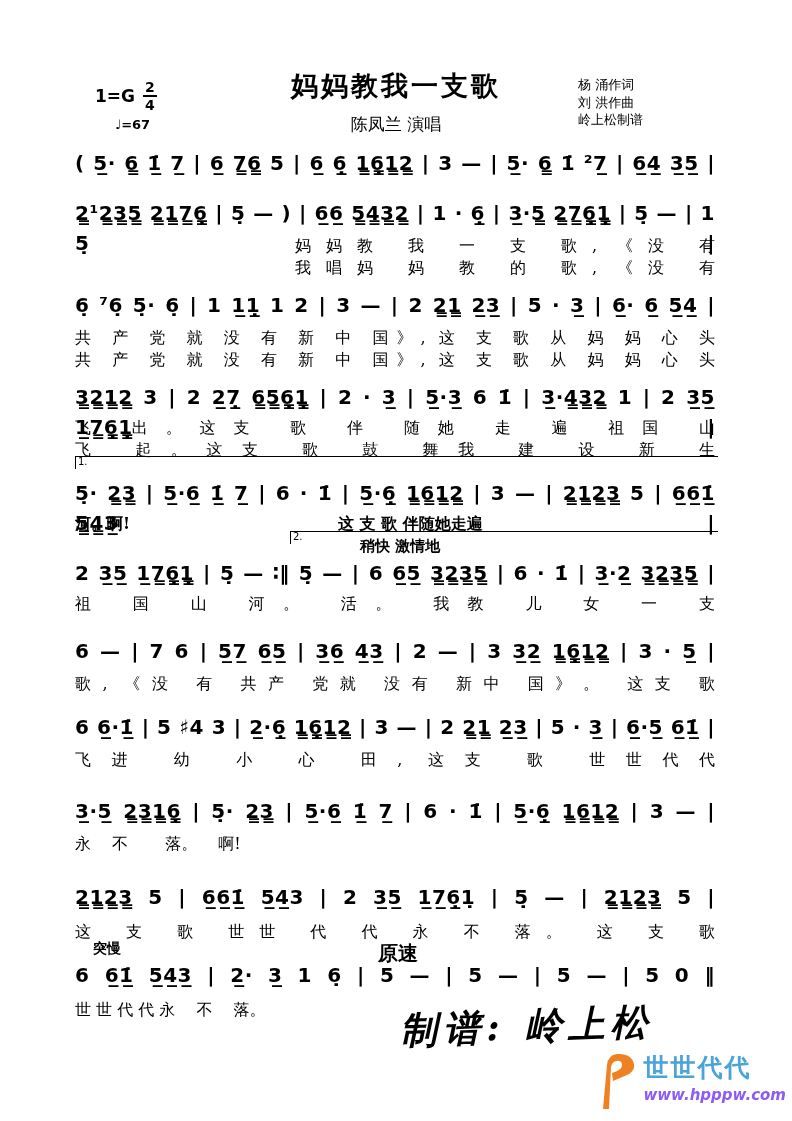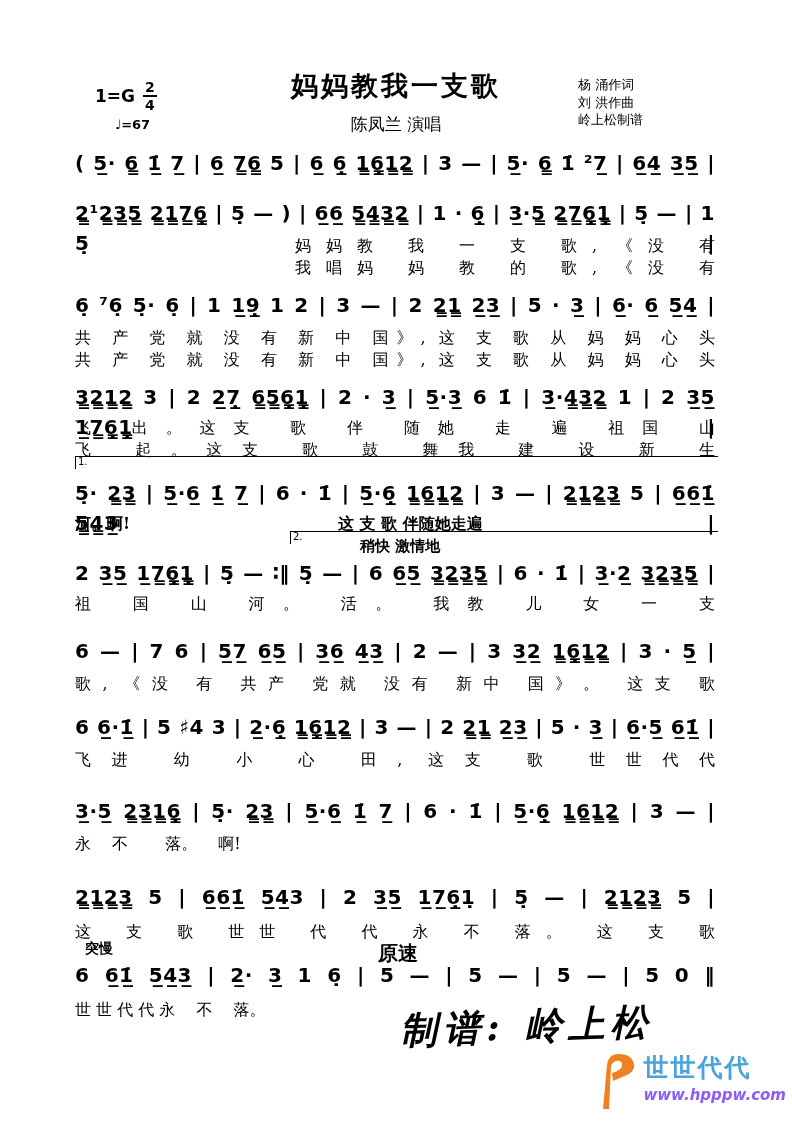--- a/index.html
+++ b/index.html
@@ -61,21 +61,21 @@
   <div>刘  洪作曲</div>
   <div>岭上松制谱</div>
 </div>
 
 <div class="abs notes" style="top:148px;">( 5̲· 6̳ 1̲̇ 7̲ | 6̲ 7̳6̳ 5 | 6̲ 6̲̣ 1̳6̳̣1̳2̳ | 3 — | 5̲· 6̳ 1̇ ²7̲ | 6̲4̲ 3̲5̲ |</div>
 
 <div class="abs notes" style="top:198px;">2̳¹2̳3̳5̳ 2̳1̳7̳6̳̣ | 5̣ — ) | 6̲6̲ 5̳4̳3̳2̳ | 1 · 6̲̣ | 3̲·5̳ 2̳7̳6̳̣1̳̣ | 5̣ — | 1 5̣ |</div>
 <div class="abs lyr ind just" style="top:234px;">妈妈教 我 一 支 歌, 《没 有</div>
 <div class="abs lyr ind just" style="top:256px;">我唱妈 妈 教 的 歌, 《没 有</div>
 
-<div class="abs notes" style="top:290px;">6̣ ⁷6̣ 5̣· 6̣ | 1 1̲9̲̣ 1 2 | 3 — | 2 2̳1̳ 2̲3̲ | 5 · 3̲ | 6̲· 6̲ 5̲4̲ |</div>
+<div class="abs notes" style="top:290px;">6̣ ⁷6̣ 5̣· 6̣ | 1 1̲1̲̣ 1 2 | 3 — | 2 2̳1̳ 2̲3̲ | 5 · 3̲ | 6̲· 6̲ 5̲4̲ |</div>
 <div class="abs lyr just" style="top:326px;">共 产 党 就 没 有 新 中 国》, 这 支 歌 从 妈 妈 心 头</div>
 <div class="abs lyr just" style="top:348px;">共 产 党 就 没 有 新 中 国》, 这 支 歌 从 妈 妈 心 头</div>
 
 <div class="abs notes" style="top:382px;">3̳2̳1̳2̳ 3 | 2 2̲7̲̣ 6̳5̳6̳̣1̳̣ | 2 · 3̲ | 5̲·3̲ 6 1̇ | 3̲·4̳3̳2̳ 1 | 2 3̲5̲ 1̲7̳6̳̣1̳̣ |</div>
 <div class="abs lyr just" style="top:416px;">飞 出。这支 歌 伴 随她 走 遍 祖国 山</div>
 <div class="abs lyr just" style="top:438px;">飞 起。这支 歌 鼓 舞我 建 设 新 生</div>
 
 <div class="abs ending" style="top:456px;left:75px;width:640px;">
   <span>1.</span>
 </div>
@@ -94,21 +94,21 @@
 
 <div class="abs notes" style="top:712px;">6 6̲·1̲̇ | 5 ♯4 3 | 2̲·6̲̣ 1̳6̳̣1̳2̳ | 3 — | 2 2̳1̳ 2̲3̲ | 5 · 3̲ | 6̲·5̲ 6̲1̲̇ |</div>
 <div class="abs lyr just" style="top:748px;">飞进 幼 小 心 田, 这支 歌 世世代代</div>
 
 <div class="abs notes" style="top:796px;">3̲·5̲ 2̳3̳1̳6̳̣ | 5̣· 2̳3̳ | 5̲·6̲ 1̲̇ 7̲ | 6 · 1̇ | 5̲·6̲̣ 1̳6̳1̳2̳ | 3 — |</div>
 <div class="abs lyr" style="top:832px;">永　 不　　 落。 　啊!</div>
 
 <div class="abs notes" style="top:882px;">2̳1̳2̳3̳ 5 | 6̲6̲1̲̇ 5̲4̲3 | 2 3̲5̲ 1̲7̲6̲̣1̣ | 5̣ — | 2̳1̳2̳3̳ 5 |</div>
 <div class="abs lyr just" style="top:920px;">这 支 歌 世世 代 代 永 不 落。 这 支 歌</div>
 
-<div class="abs tmp" style="top:940px;left:85px;font-size:14px;">突慢</div>
+<div class="abs tmp" style="top:940px;left:93px;font-size:14px;">突慢</div>
 <div class="abs tmp" style="top:940px;left:378px;font-size:20px;">原速</div>
 <div class="abs notes" style="top:960px;">6 6̲1̲̇ 5̲4̲3̲ | 2̲· 3̲ 1 6̣ | 5 — | 5 — | 5 — | 5 0 ‖</div>
 <div class="abs lyr" style="top:998px;">世 世  代 代  永　 不　 落。</div>
 
 <div class="abs scribe">制谱: 岭上松</div>
 
 <div class="abs logo">
   <svg width="42" height="60" viewBox="0 0 42 60">
     <path d="M6 58 L10 14 Q11 4 20 3 Q32 2 36 10 Q40 19 30 24 L16 30 L15 22 Q26 19 25 13 Q24 9 19 10 Q15 11 14 16 L12 58 Z" fill="#F08122"></path>
   </svg>

